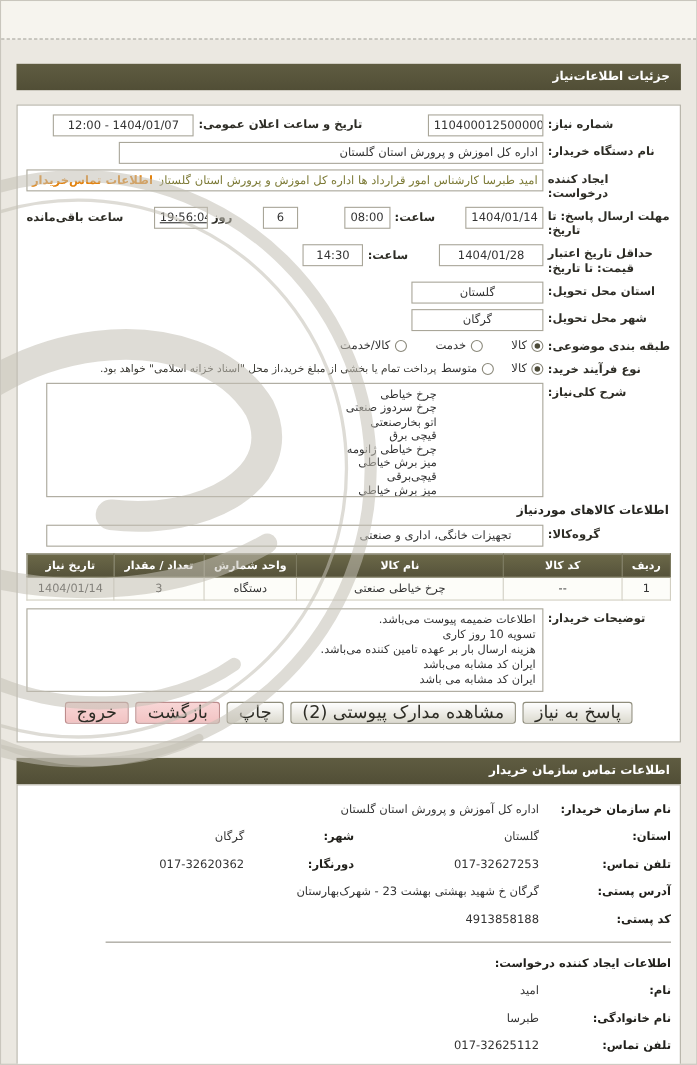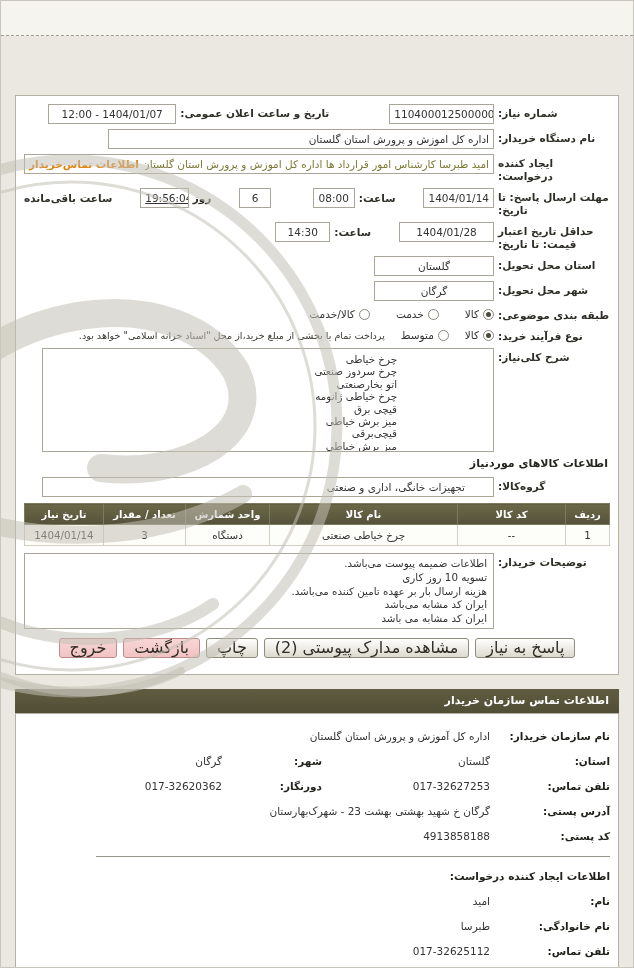--- a/index.html
+++ b/index.html
@@ -37,21 +37,21 @@
   .wide-input{width:386px;text-align:right;}
   .creator-box{width:470px;display:flex;justify-content:space-between;align-items:center;}
   .creator-text{color:var(--creator-green);white-space:nowrap;overflow:hidden;}
   .contact-link{color:var(--link-orange);font-weight:bold;cursor:pointer;white-space:nowrap;margin-right:6px;}
   .rgroup{display:flex;gap:26px;align-items:center;padding-top:2px;}
   .rgroup.tight{gap:16px;}
   .ropt{display:flex;gap:4px;align-items:center;cursor:pointer;}
   .radio{width:11px;height:11px;border:1px solid #8a887a;border-radius:50%;background:#fff;
          display:inline-block;position:relative;flex:none;box-sizing:border-box;}
   .radio.sel::after{content:"";position:absolute;top:2px;left:2px;right:2px;bottom:2px;background:#4c4a38;border-radius:50%;}
-  .note{font-size:9.6px;margin-right:12px;padding-top:3px;white-space:nowrap;color:#3a3933;text-align:center;}
+  .note{font-size:9.6px;margin-right:0;padding-top:3px;white-space:nowrap;color:#3a3933;text-align:center;}
   .descbox{width:452px;height:104px;border:1px solid var(--input-border);box-sizing:border-box;
            padding:4px 96px 4px 19px;line-height:12.4px;font-size:10.3px;overflow:hidden;}
   .gheading{font-weight:bold;margin:2px 2px 7px 0;color:#262520;font-size:11px;}
   .groupbox{width:452px;text-align:right;padding-right:28px;}
   .gtable{width:100%;border-collapse:collapse;table-layout:fixed;margin:6px 0 7px;}
   .gtable th{background:linear-gradient(#6b6848,#55523a);color:#fff;font-size:10px;font-weight:bold;
              height:20px;border:1px solid #7c7a60;padding:0 2px;}
   .gtable td{background:#fdfdf9;border:1px solid #d2cfc2;height:20px;text-align:center;
              font-size:10.3px;padding:0 3px;overflow:hidden;white-space:nowrap;}
   .notesbox{flex:1;height:76px;border:1px solid var(--input-border);box-sizing:border-box;
@@ -82,20 +82,21 @@
     <g fill="none" stroke="#c2bfb4" stroke-opacity="0.55">
       <circle cx="220" cy="310" r="266" stroke-width="11"></circle>
       <circle cx="220" cy="310" r="244" stroke-width="3"></circle>
       <path d="M70,300 C150,180 330,165 385,255 C415,318 335,362 250,352" stroke-width="28" stroke-linecap="round"></path>
       <path d="M95,395 C185,430 305,428 392,378" stroke-width="18" stroke-linecap="round"></path>
       <path d="M125,495 C205,538 305,528 362,488" stroke-width="12" stroke-linecap="round"></path>
       <path d="M150,560 C210,585 280,580 330,555" stroke-width="8" stroke-linecap="round"></path>
     </g>
   </svg>
 
+  <div class="sec-header" id="hdr1">جزئیات اطلاعات‌نیاز</div>
 
   <div class="panel" id="panel1">
 
     <div class="frow">
       <div class="flbl">شماره نیاز:</div>
       <div class="ibox w122 center ltr">1104000125000008</div>
       <div class="ilbl" style="margin-right:32px;line-height:13px;padding-top:3px;">تاریخ و ساعت اعلان عمومی:</div>
       <div class="ibox w150 center ltr">12:00 - 1404/01/07</div>
     </div>
 
@@ -172,22 +173,22 @@
       </div>
       <div class="note">پرداخت تمام یا بخشی از مبلغ خرید،از محل "اسناد خزانه اسلامی" خواهد بود.</div>
     </div>
 
     <div class="frow">
       <div class="flbl">شرح کلی‌نیاز:</div>
       <div class="descbox">
         <div>چرخ خیاطی</div>
         <div>چرخ سردوز صنعتی</div>
         <div>اتو بخارصنعتی</div>
+        <div>قیچی برق</div>
         <div>چرخ خیاطی ژانومه</div>
-        <div>قیچی برق</div>
         <div>میز برش خیاطی</div>
         <div>قیچی‌برقی</div>
         <div>میز برش خیاطی</div>
       </div>
     </div>
 
     <div class="gheading">اطلاعات کالاهای موردنیاز</div>
 
     <div class="frow">
       <div class="flbl">گروه‌کالا:</div>

